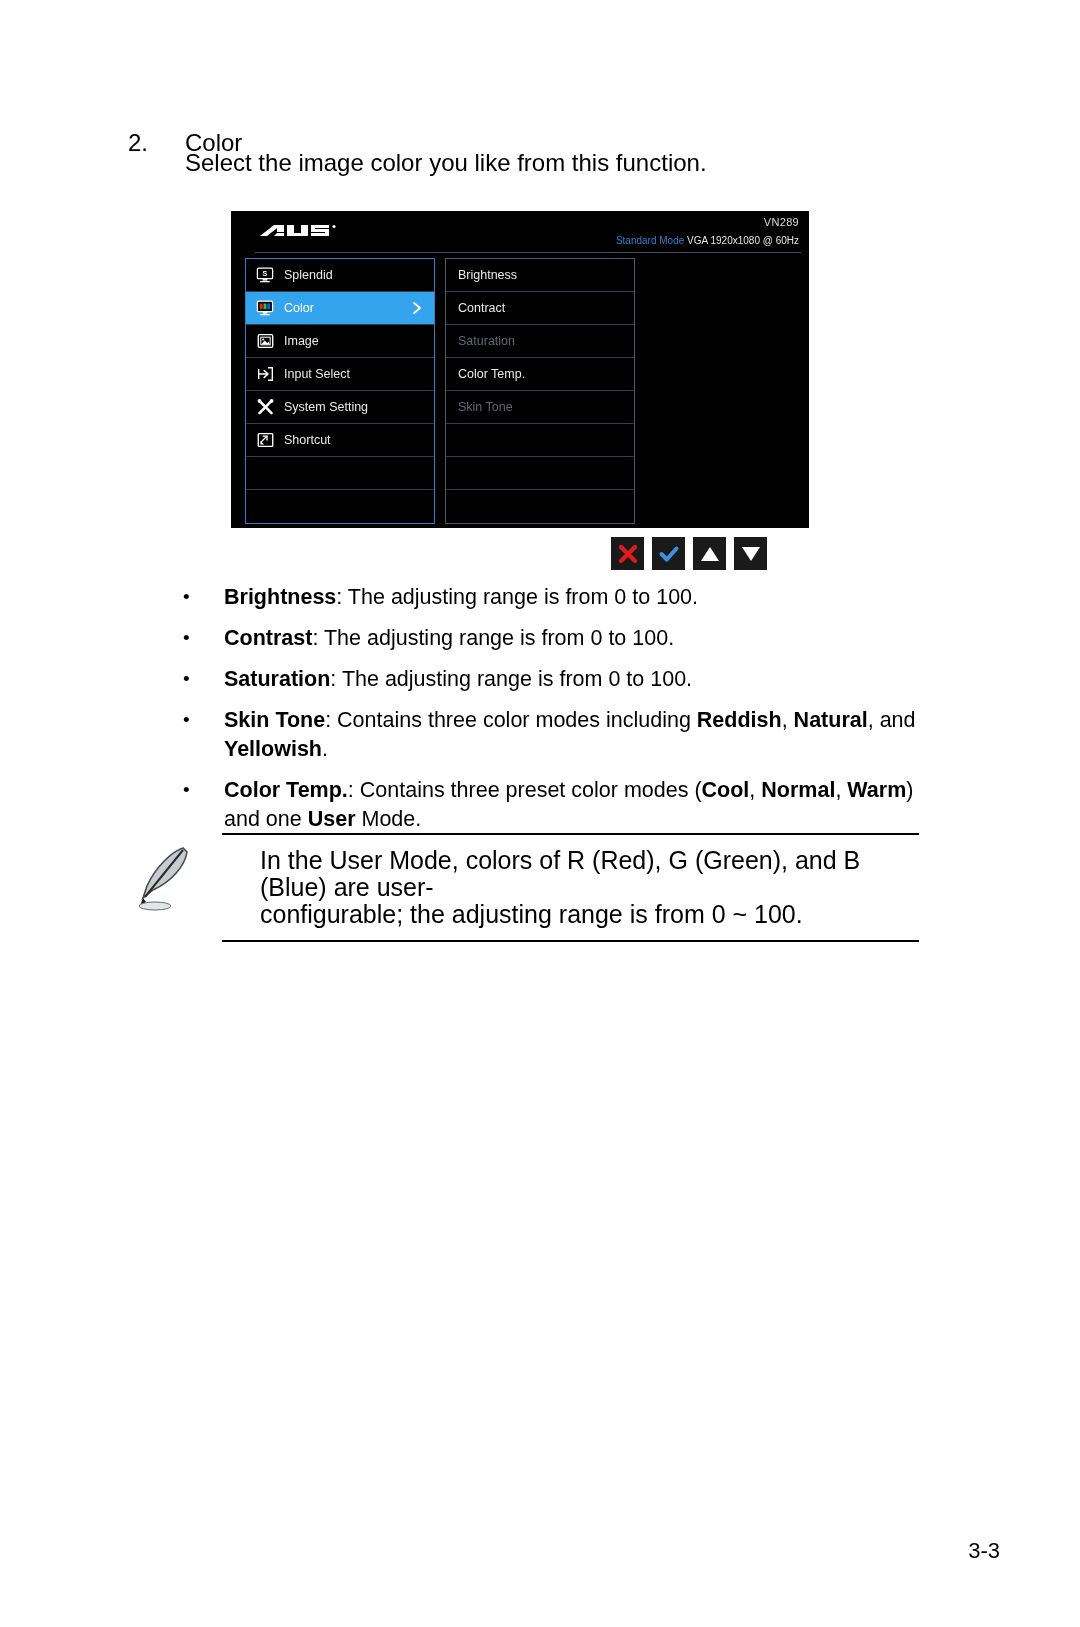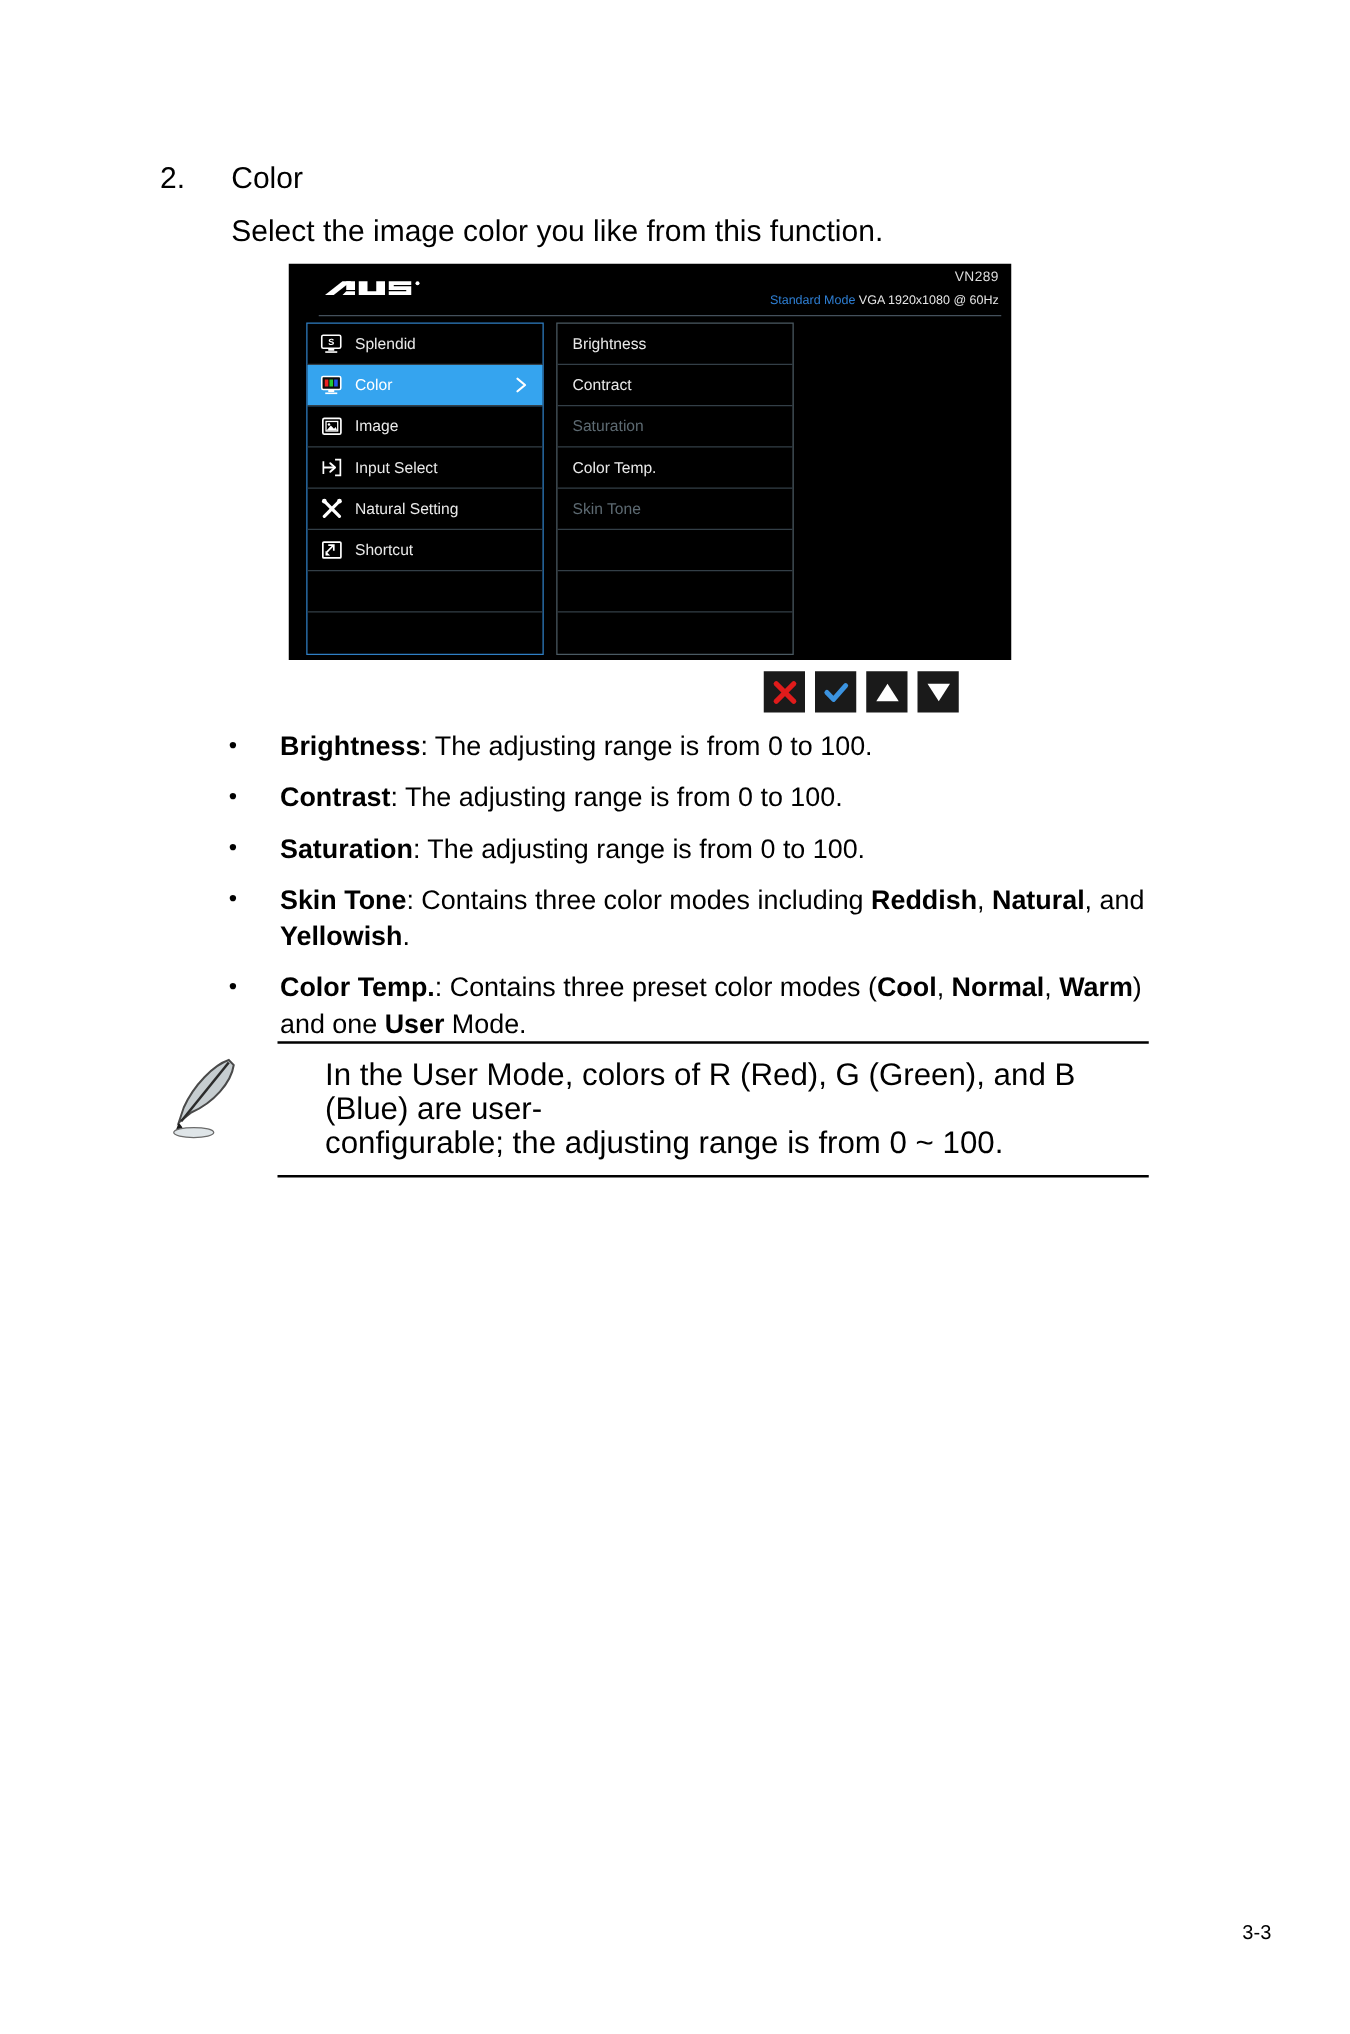--- a/index.html
+++ b/index.html
@@ -30,21 +30,21 @@
     font-size: 24px;
     line-height: 30px;
   }
   .step-title {
     font-size: 24px;
     line-height: 30px;
   }
   .step-desc {
     position: absolute;
     left: 185px;
-    top: 170px;
+    top: 147px;
     font-size: 24px;
     line-height: 32px;
     white-space: nowrap;
   }
 
   
   .osd {
     position: absolute;
     left: 231px;
     top: 211px;
@@ -203,23 +203,23 @@
   .quill {
     position: absolute;
     left: 133px;
     top: 840px;
     width: 72px;
     height: 72px;
   }
 
   .page-num {
     position: absolute;
-    right: 63px;
+    right: 80px;
     top: 1538px;
-    font-size: 16px;
+    font-size: 22px;
   }
 </style>
 </head>
 <body>
 
 <div class="step-row">
   <span class="step-num">2.</span>
   <span class="step-title">Color</span>
 </div>
 <div class="step-desc">Select the image color you like from this function.</div>
@@ -306,21 +306,21 @@
         <span class="row-icon">
           <svg width="19" height="18" viewBox="0 0 22 20">
             <g stroke="#ffffff" stroke-width="3" stroke-linecap="round">
               <path d="M4 3 L18 17"></path>
               <path d="M18 3 L4 17"></path>
             </g>
             <circle cx="4" cy="3" r="2.2" fill="#ffffff"></circle>
             <circle cx="18" cy="3" r="2.2" fill="#ffffff"></circle>
           </svg>
         </span>
-        <span class="row-label">Natural Setting</span>
+        <span class="row-label">System Setting</span>
       </div>
 
       <div class="osd-row">
         <span class="row-icon">
           <svg width="17" height="16" viewBox="0 0 20 18">
             <rect x="1.5" y="1.5" width="17" height="15" rx="1" fill="none" stroke="#ffffff" stroke-width="1.6"></rect>
             <path d="M11.5 4.5 L5 11.2" stroke="#ffffff" stroke-width="1.6"></path>
             <path d="M6.6 4.5 L11.8 4.5 L11.8 9.6" fill="none" stroke="#ffffff" stroke-width="1.6"></path>
             <path d="M4 10 L4 14.2 L8.4 14.2 Z" fill="#ffffff"></path>
           </svg>

